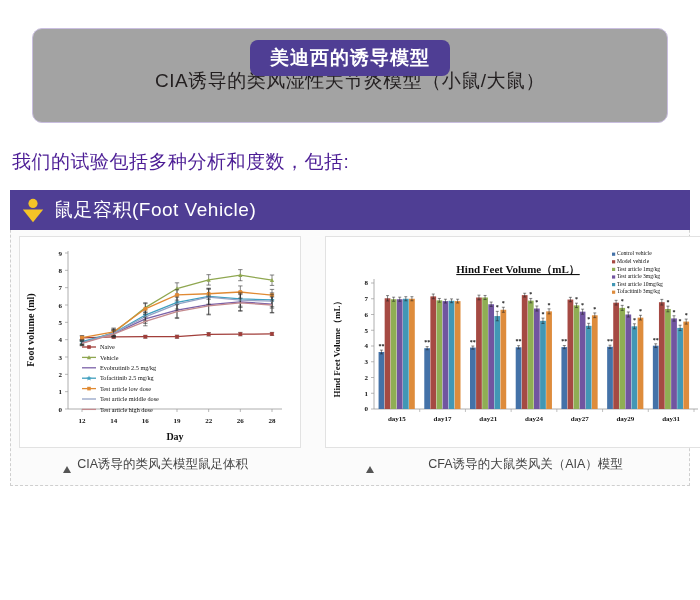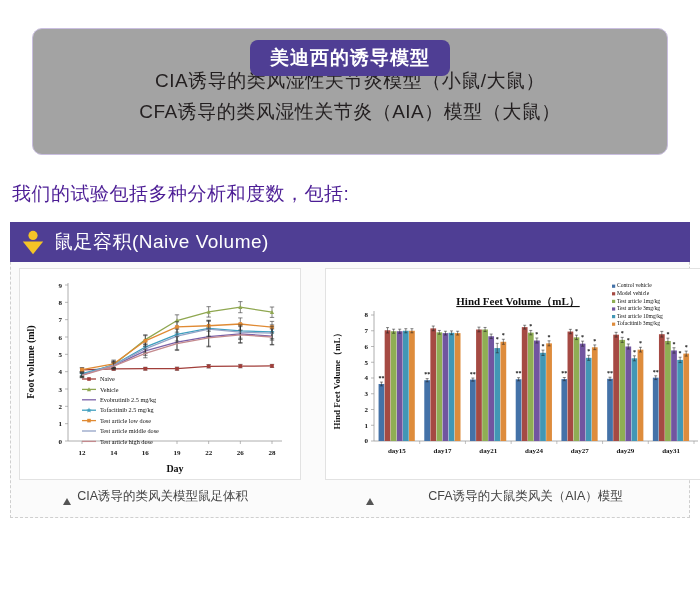--- a/index.html
+++ b/index.html
@@ -137,34 +137,33 @@
   .r-title { font-size: 11px; fill: #111; font-weight: bold; }
   .sig { font-size: 6px; fill: #111; font-weight: bold; }
 </style>
 </head>
 <body>
 
 <div id="model-section">
   <div id="model-title-chip">美迪西的诱导模型</div>
   <div id="model-card">
     <div class="model-line">CIA诱导的类风湿性关节炎模型（小鼠/大鼠）</div>
-    <div class="model-line">CFA诱导的类风湿性关节炎（AIA）模型（大鼠）</div>
   </div>
 </div>
 
 <div id="intro-text">我们的试验包括多种分析和度数，包括:</div>
 
 <div id="section-card">
 
   <div id="section-banner">
     <svg id="banner-icon" viewBox="0 0 26 26">
       <circle cx="13" cy="6.4" r="4.6" fill="#F4C427"></circle>
       <path d="M2.8 12.4 H23.2 L13 25.2 Z" fill="#F4C427"></path>
     </svg>
-    <span id="banner-title">鼠足容积(Naive Volume)</span>
+    <span id="banner-title">鼠足容积(Foot Vehicle)</span>
   </div>
 
   <div id="charts-row">
 
     <div class="chart-frame" id="chart-left-frame">
       <svg viewBox="0 0 282 212" width="282" height="212">
 
         <line x1="48" y1="14" x2="48" y2="172" stroke="#999" stroke-width="0.8"></line>
         <line x1="48" y1="172" x2="262" y2="172" stroke="#999" stroke-width="0.8"></line>
 

